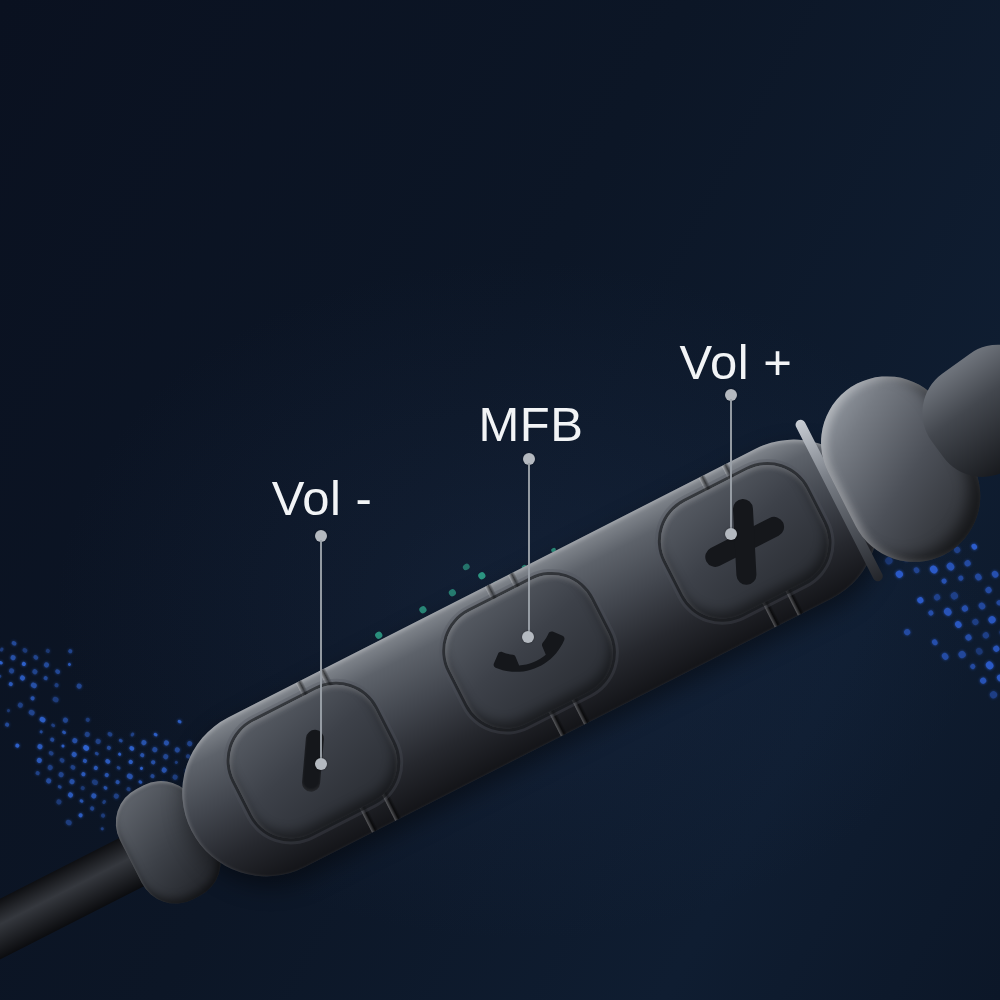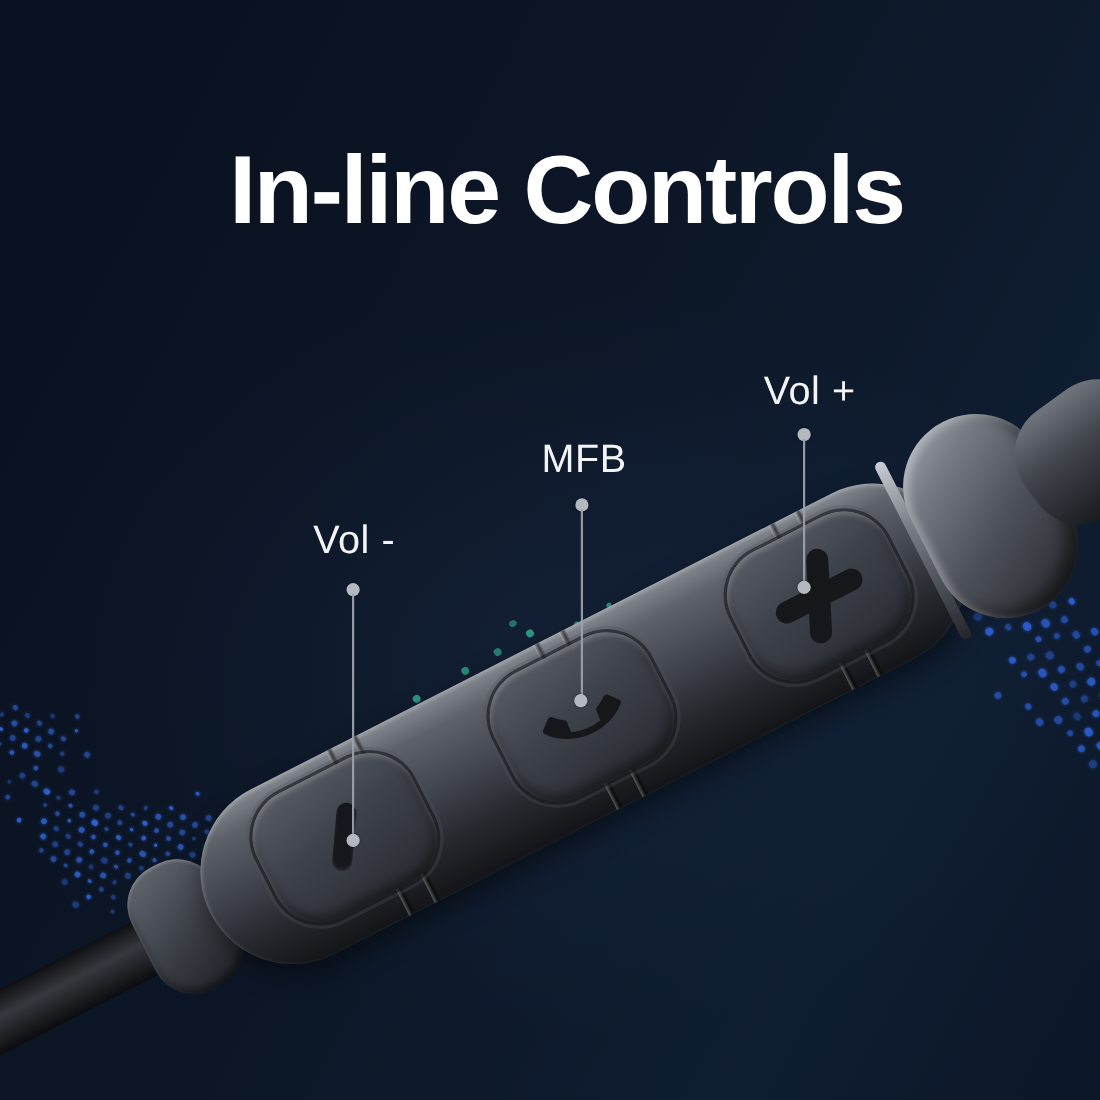--- a/index.html
+++ b/index.html
@@ -70,21 +70,21 @@
   .btn-plus{left:665px;}
   .glyph-minus{
     position:absolute;left:70px;top:31px;width:18px;height:62px;border-radius:10px;
     background:#15171b;transform:rotate(32deg);box-shadow:inset 0 -2px 3px rgba(255,255,255,.08);
   }
   .glyph-phone{position:absolute;left:42px;top:26px;width:74px;height:74px;transform:rotate(-40deg);}
   .glyph-plus{position:absolute;left:34px;top:18px;width:90px;height:90px;}
   .glyph-plus .ph{position:absolute;left:2px;top:35px;width:86px;height:20px;border-radius:10px;background:#15171b;}
   .glyph-plus .pv{position:absolute;left:35px;top:2px;width:20px;height:86px;border-radius:10px;background:#15171b;transform:rotate(24deg);}
   
-  .callout .label{position:absolute;transform:translateX(-50%);font-size:36px;color:#f2f4f6;letter-spacing:.5px;white-space:nowrap;}
+  .callout .label{position:absolute;transform:translateX(-50%);font-size:49px;color:#f2f4f6;letter-spacing:.5px;white-space:nowrap;}
   .leader{position:absolute;width:2px;background:#9ba1a9;opacity:.95;}
   .ldot{position:absolute;width:12px;height:12px;border-radius:50%;background:#b4b9c0;box-shadow:0 0 2px rgba(0,0,0,.4);}
   .c1 .label{left:322px;top:470px;}
   .c1 .leader{left:320px;top:540px;height:220px;}
   .c1 .d1{left:315px;top:530px;}
   .c1 .d2{left:315px;top:758px;}
   .c2 .label{left:531px;top:396px;}
   .c2 .leader{left:528px;top:463px;height:170px;}
   .c2 .d1{left:523px;top:453px;}
   .c2 .d2{left:522px;top:631px;}
@@ -437,14 +437,13 @@
     <div class="leader"></div>
     <div class="ldot d2"></div>
   </div>
   <div class="callout c3">
     <div class="label">Vol +</div>
     <div class="ldot d1"></div>
     <div class="leader"></div>
     <div class="ldot d2"></div>
   </div>
 
-  <div class="title">In-line Controls</div>
 </div>
 
 </body></html>

